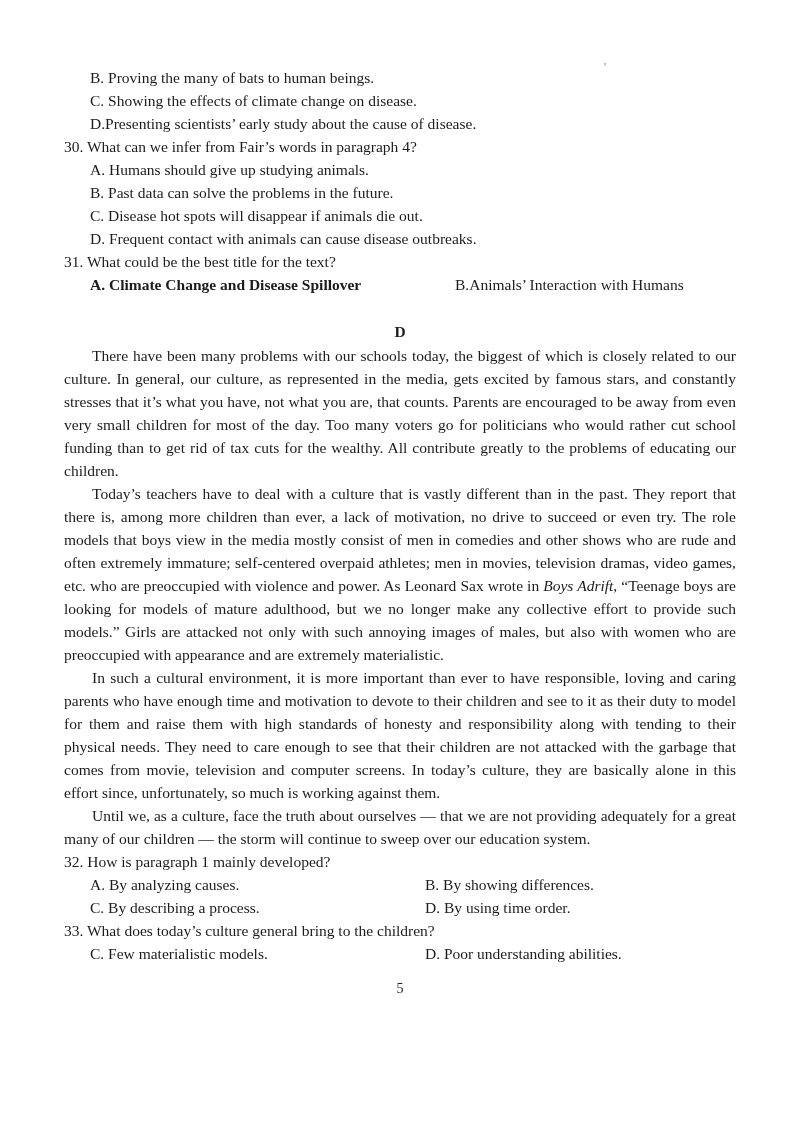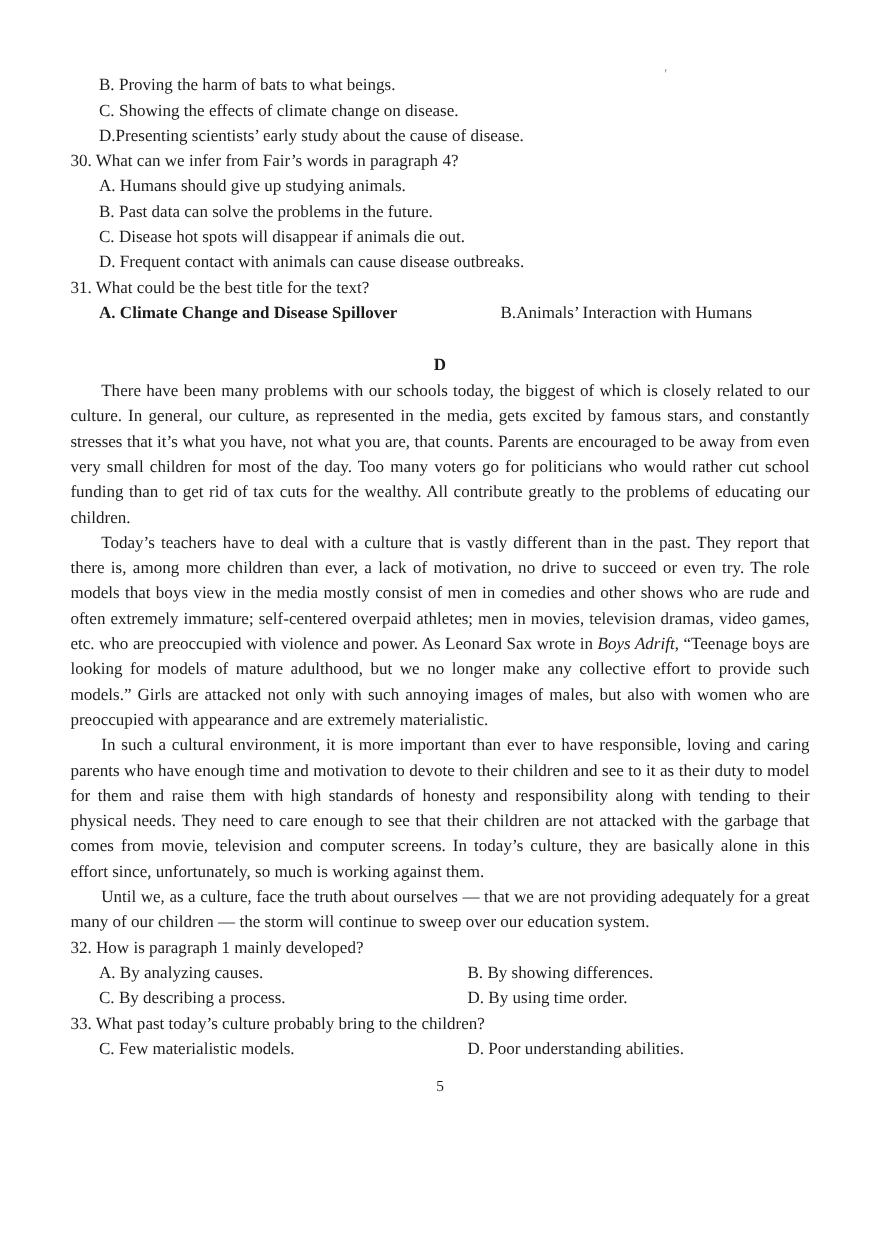--- a/index.html
+++ b/index.html
@@ -53,21 +53,21 @@
   i { }
 </style>
 </head>
 <body>
 
 <div class="page">
 
   <span class="stray">'</span>
 
   <div class="qblock">
-    <div class="line opt">B. Proving the harm of bats to what beings.</div>
+    <div class="line opt">B. Proving the many of bats to human beings.</div>
     <div class="line opt">C. Showing the effects of climate change on disease.</div>
     <div class="line opt">D.Presenting scientists’ early study about the cause of disease.</div>
   </div>
 
   <div class="qblock">
     <div class="line stem"><span>30.</span> <span>What can we infer from Fair’s words in paragraph 4?</span></div>
     <div class="line opt">A. Humans should give up studying animals.</div>
     <div class="line opt">B. Past data can solve the problems in the future.</div>
     <div class="line opt">C. Disease hot spots will disappear if animals die out.</div>
     <div class="line opt">D. Frequent contact with animals can cause disease outbreaks.</div>
@@ -88,19 +88,19 @@
 
   <p class="para">Until we, as a culture, face the truth about ourselves — that we are not providing adequately for a great many of our children — the storm will continue to sweep over our education system.</p>
 
   <div class="qblock">
     <div class="line stem"><span>32.</span> <span>How is paragraph 1 mainly developed?</span></div>
     <div class="line opt"><span class="coln">A. By analyzing causes.</span><span>B. By showing differences.</span></div>
     <div class="line opt"><span class="coln">C. By describing a process.</span><span>D. By using time order.</span></div>
   </div>
 
   <div class="qblock">
-    <div class="line stem"><span>33.</span> <span>What past today’s culture probably bring to the children?</span></div>
+    <div class="line stem"><span>33.</span> <span>What does today’s culture general bring to the children?</span></div>
     <div class="line opt"><span class="coln">C. Few materialistic models.</span><span>D. Poor understanding abilities.</span></div>
   </div>
 
   <div class="page-number">5</div>
 
 </div>
 
 </body></html>

